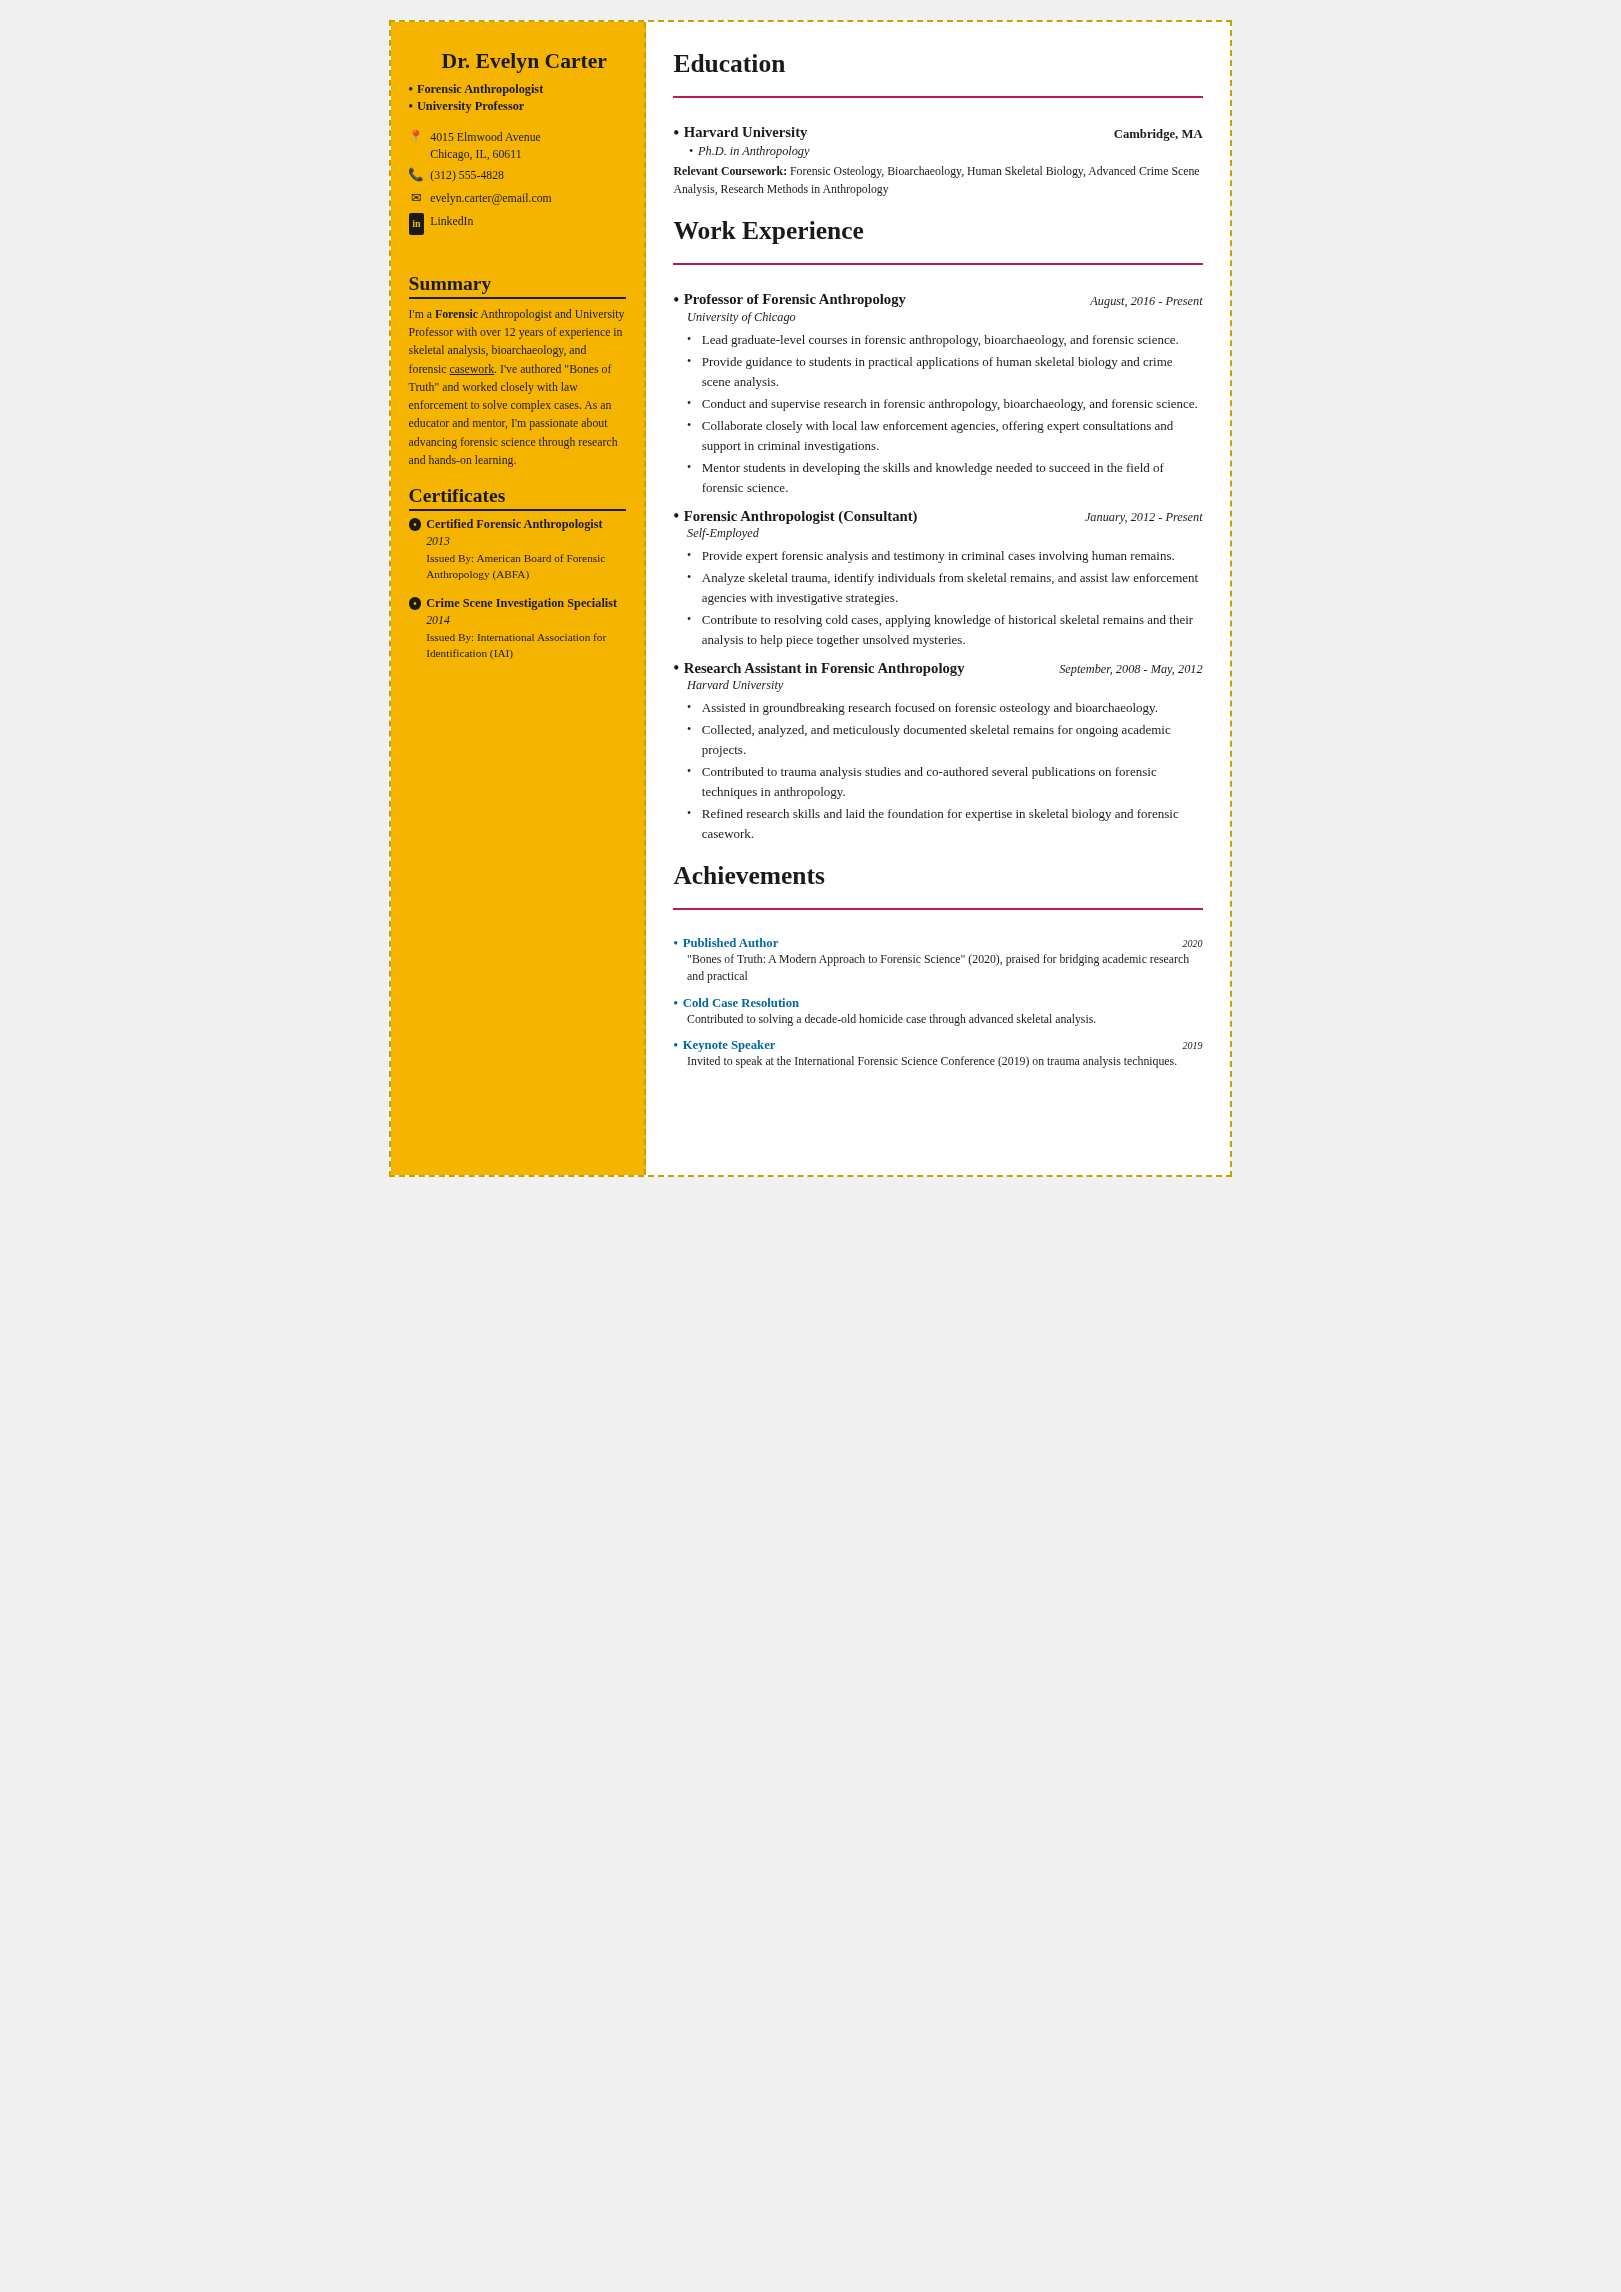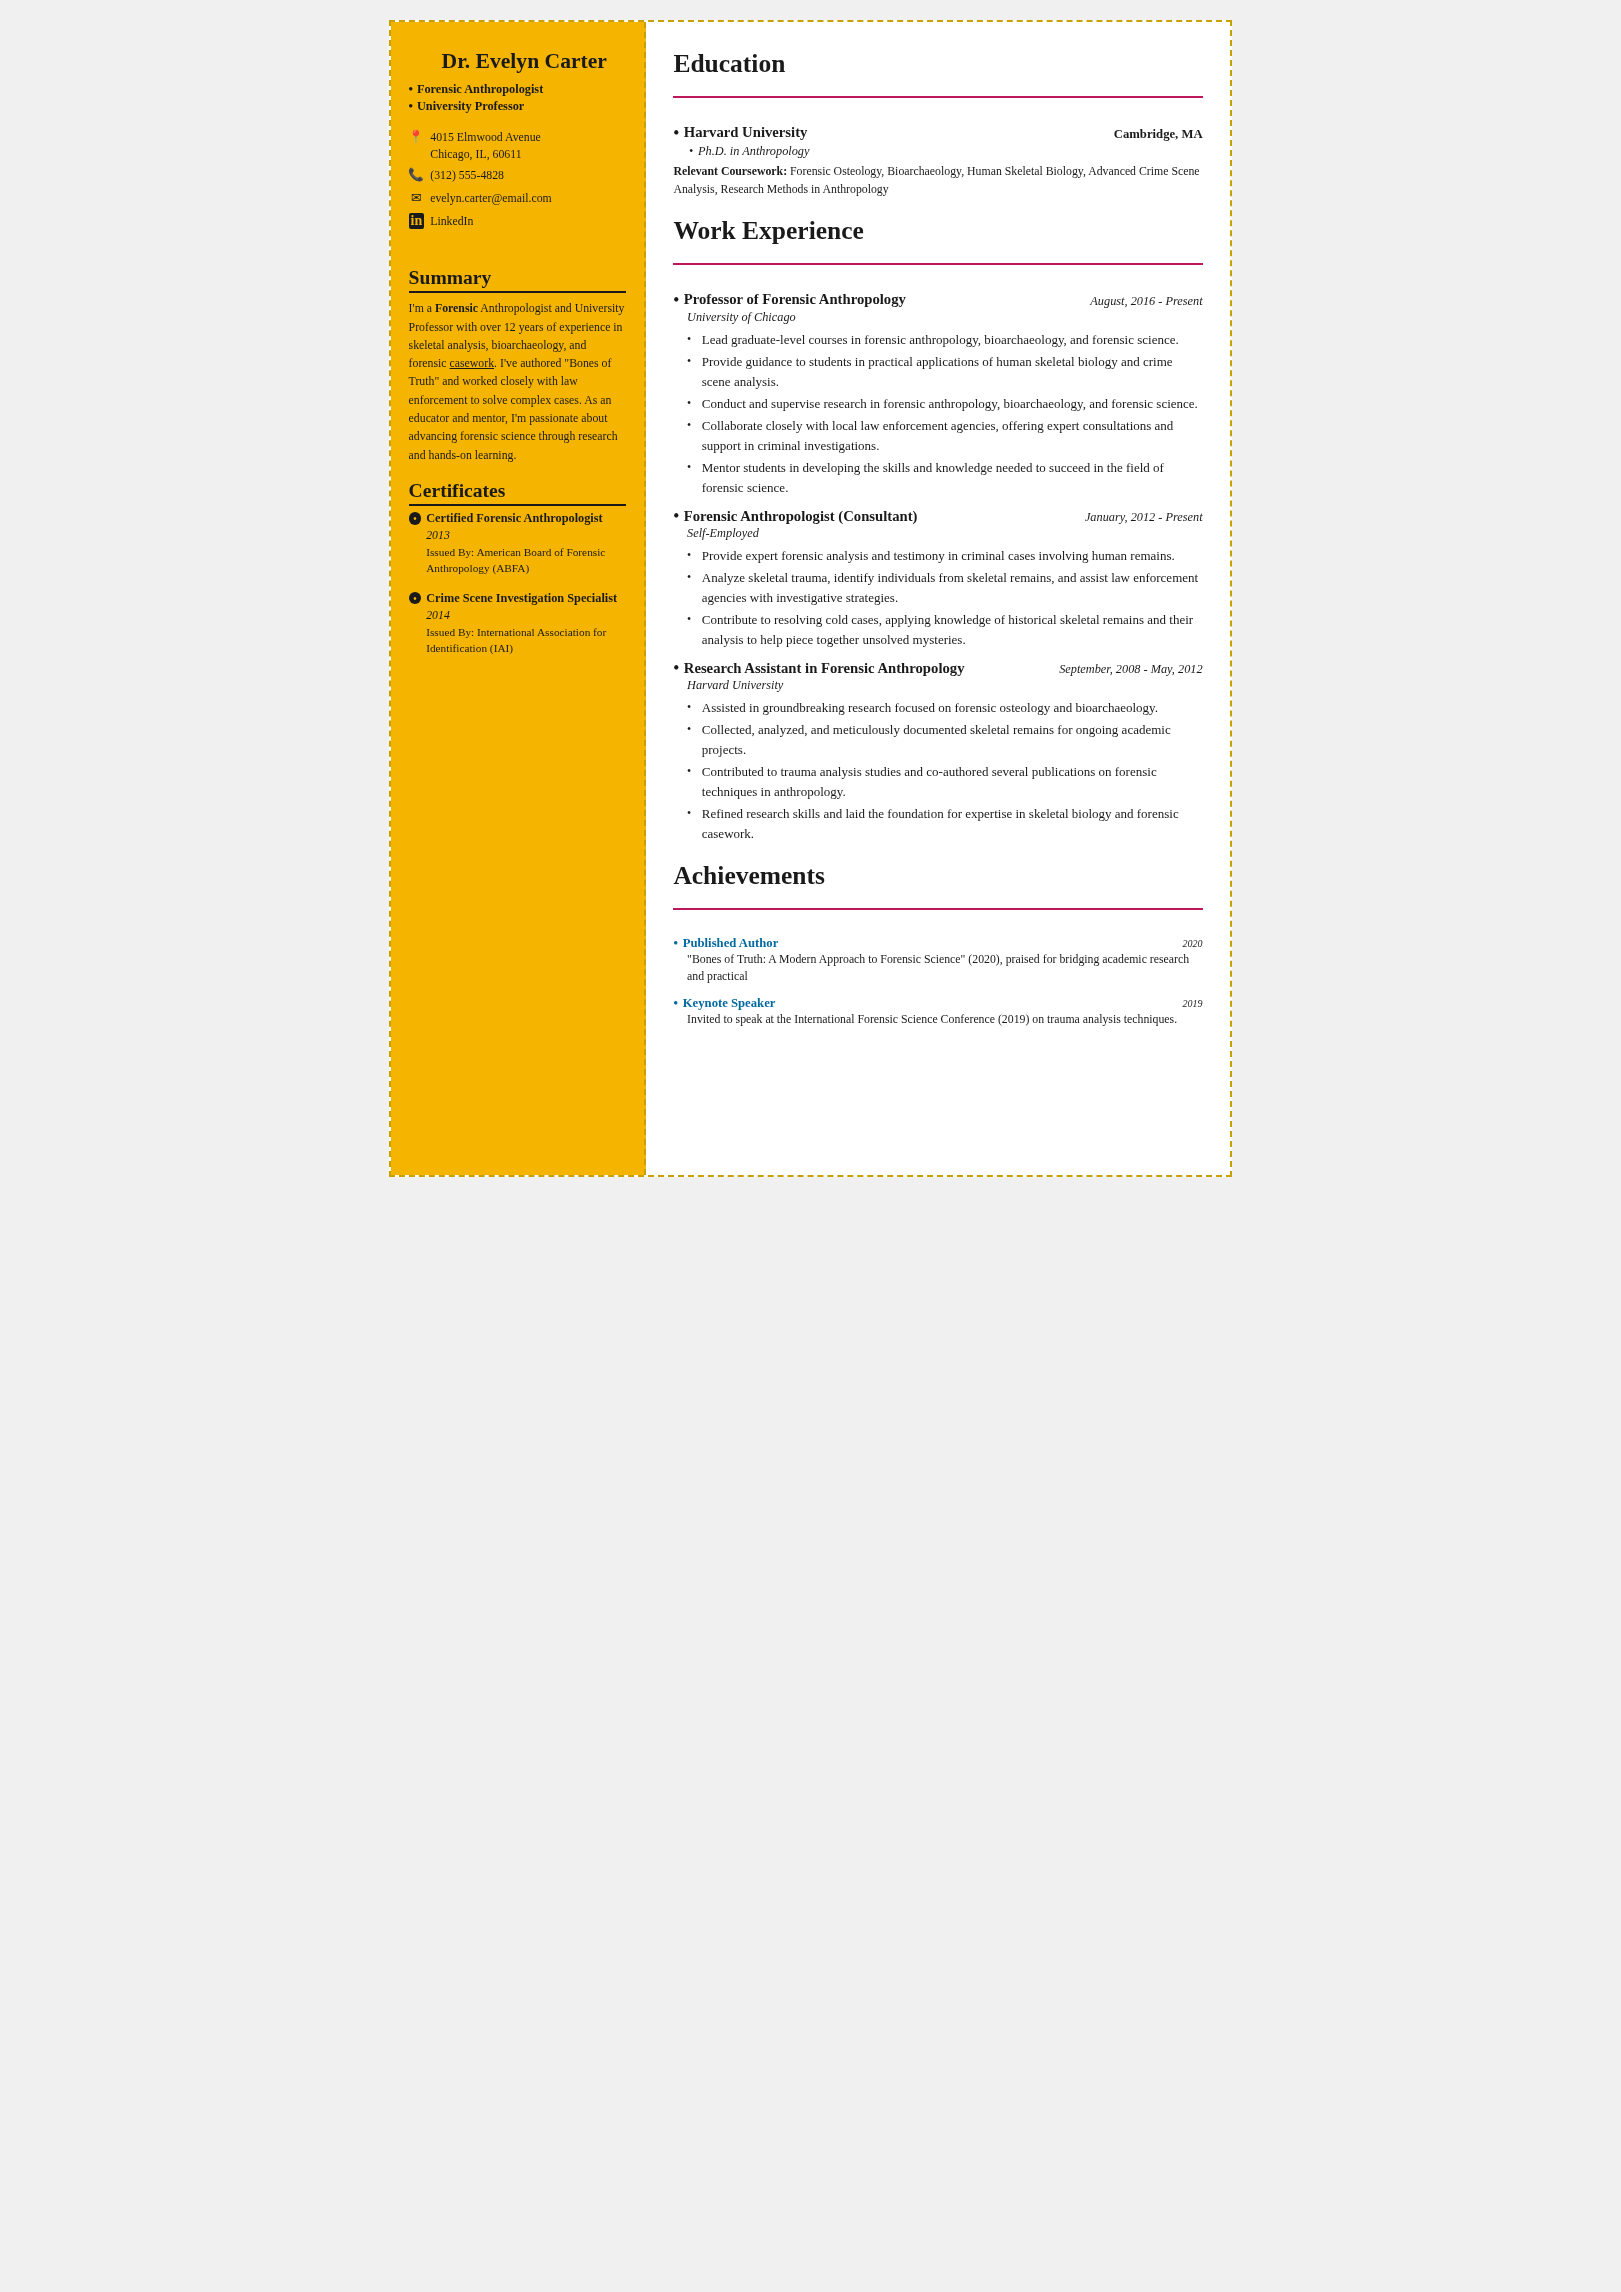--- a/index.html
+++ b/index.html
@@ -311,21 +311,21 @@
       </div>
       <div class="contact-item">
         <span class="contact-icon">📞</span>
         <span>(312) 555-4828</span>
       </div>
       <div class="contact-item">
         <span class="contact-icon">✉</span>
         <span>evelyn.carter@email.com</span>
       </div>
       <div class="contact-item">
-        <span class="contact-icon" style="font-size:14px;font-weight:bold;background:#1a1a1a;color:#f5b400;width:13.7px;height:16px;display:inline-flex;align-items:center;justify-content:center;border-radius:2px;">in</span>
+        <span class="contact-icon" style="font-size:10px;font-weight:bold;background:#1a1a1a;color:#f5b400;width:13.7px;height:22px;display:inline-flex;align-items:center;justify-content:center;border-radius:2px;">in</span>
         <span>LinkedIn</span>
       </div>
     </div>
 
     <div class="sidebar-section-title">Summary</div>
     <div class="summary-text">
       I'm a <span class="summary-bold">Forensic</span> Anthropologist and University Professor with over 12 years of experience in skeletal analysis, bioarchaeology, and forensic <span class="summary-underline">casework</span>. I've authored "Bones of Truth" and worked closely with law enforcement to solve complex cases. As an educator and mentor, I'm passionate about advancing forensic science through research and hands-on learning.
     </div>
 
     <div class="sidebar-section-title">Certificates</div>
@@ -431,20 +431,27 @@
     <div class="section-heading section-achievements">Achievements</div>
 
     <div class="achievement-item">
       <div class="achievement-header-row">
         <div class="achievement-title">Published Author</div>
         <div class="achievement-year">2020</div>
       </div>
       <div class="achievement-desc">"Bones of Truth: A Modern Approach to Forensic Science" (2020), praised for bridging academic research and practical</div>
     </div>
 
+    <div class="achievement-item">
+      <div class="achievement-header-row">
+        <div class="achievement-title">Cold Case Resolution</div>
+        <div class="achievement-year"></div>
+      </div>
+      <div class="achievement-desc">Contributed to solving a decade-old homicide case through advanced skeletal analysis.</div>
+    </div>
 
     <div class="achievement-item">
       <div class="achievement-header-row">
         <div class="achievement-title">Keynote Speaker</div>
         <div class="achievement-year">2019</div>
       </div>
       <div class="achievement-desc">Invited to speak at the International Forensic Science Conference (2019) on trauma analysis techniques.</div>
     </div>
   </div>
 </div>

